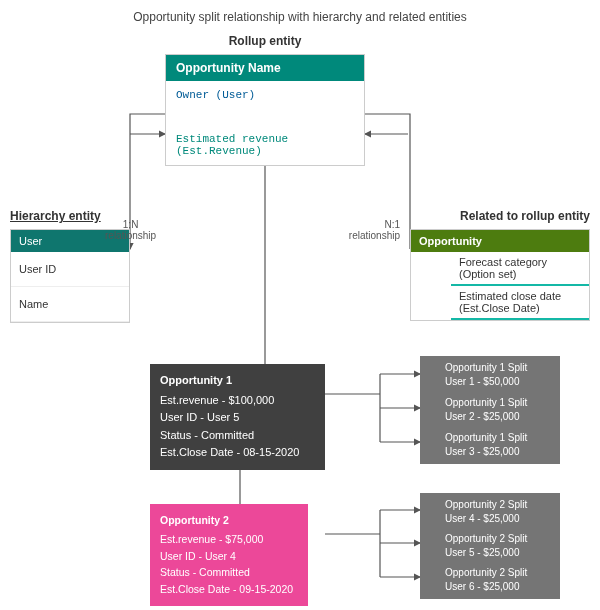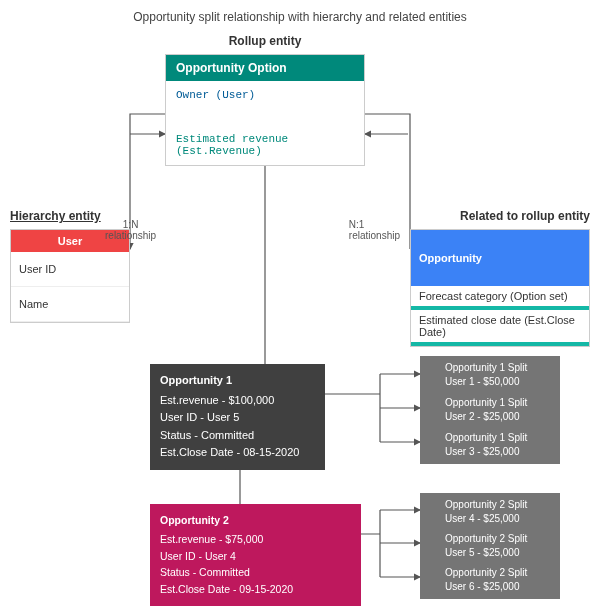--- a/index.html
+++ b/index.html
@@ -82,26 +82,25 @@
     }
     .user-box {
       position: absolute;
       top: 195px;
       left: 0px;
       width: 120px;
       background: #fff;
       border: 1px solid #ccc;
     }
     .user-header {
-      background: #ef4444;
+      background: #0f766e;
       color: #fff;
       padding: 5px 8px;
       font-size: 11px;
-      font-weight: 700;
-      text-align: center;
+      font-weight: 400;
     }
     .user-body .field {
       padding: 11px 8px;
       font-size: 11px;
       border-bottom: 1px solid #eee;
       color: #333;
     }
 
     
     .related-label {
@@ -114,69 +113,70 @@
     }
     .opportunity-box {
       position: absolute;
       top: 195px;
       right: 0px;
       width: 180px;
       background: #fff;
       border: 1px solid #ccc;
     }
     .opportunity-header {
-      background: #3b82f6;
-      color: #fff;
-      padding: 22px 8px;
+      background: #4d7c0f;
+      color: #fff;
+      padding: 5px 8px;
       font-size: 11px;
       font-weight: 600;
     }
     .opportunity-body .field {
       padding: 4px 8px;
       font-size: 11px;
-      border-bottom: 4px solid #14b8a6;
+      border-bottom: 2px solid #14b8a6;
       color: #333;
+      margin-left: 40px;
     }
 
     
     .rel-1n {
       position: absolute;
       top: 185px;
       left: 95px;
       font-size: 10px;
       color: #555;
       text-align: center;
     }
     .rel-n1 {
       position: absolute;
       top: 185px;
       right: 190px;
       font-size: 10px;
       color: #555;
-      text-align: left;
+      text-align: right;
     }
 
     
     .opp1-box {
       position: absolute;
       top: 330px;
       left: 140px;
       width: 175px;
       background: #404040;
       color: #fff;
       padding: 8px 10px;
       font-size: 11px;
       line-height: 1.6;
     }
     .opp2-box {
       position: absolute;
       top: 470px;
       left: 140px;
-      width: 211px;
-      background: #be185d;
+      width: 158px;
+      background: #ec4899;
       color: #fff;
       padding: 8px 10px;
       font-size: 10.5px;
       line-height: 1.6;
     }
 
     
     .split-box {
       position: absolute;
       width: 140px;
@@ -243,21 +243,21 @@
       <line x1="315" y1="500" x2="370" y2="500" stroke="#555" stroke-width="1.2"></line>
       <line x1="370" y1="476" x2="370" y2="543" stroke="#555" stroke-width="1.2"></line>
       <line x1="370" y1="476" x2="410" y2="476" stroke="#555" stroke-width="1.2" marker-end="url(#arrowR2)"></line>
       <line x1="370" y1="509" x2="410" y2="509" stroke="#555" stroke-width="1.2" marker-end="url(#arrowR2)"></line>
       <line x1="370" y1="543" x2="410" y2="543" stroke="#555" stroke-width="1.2" marker-end="url(#arrowR2)"></line>
     </svg>
 
     <div class="label-rollup">Rollup entity</div>
 
     <div class="opp-split-box">
-      <div class="opp-split-header">Opportunity Option</div>
+      <div class="opp-split-header">Opportunity Name</div>
       <div class="opp-split-body">
         <div class="field">Owner (User)</div>
         <div class="field field-teal">Estimated revenue (Est.Revenue)</div>
       </div>
     </div>
 
     <div class="hierarchy-label">Hierarchy entity</div>
 
     <div class="user-box">
       <div class="user-header">User</div>

